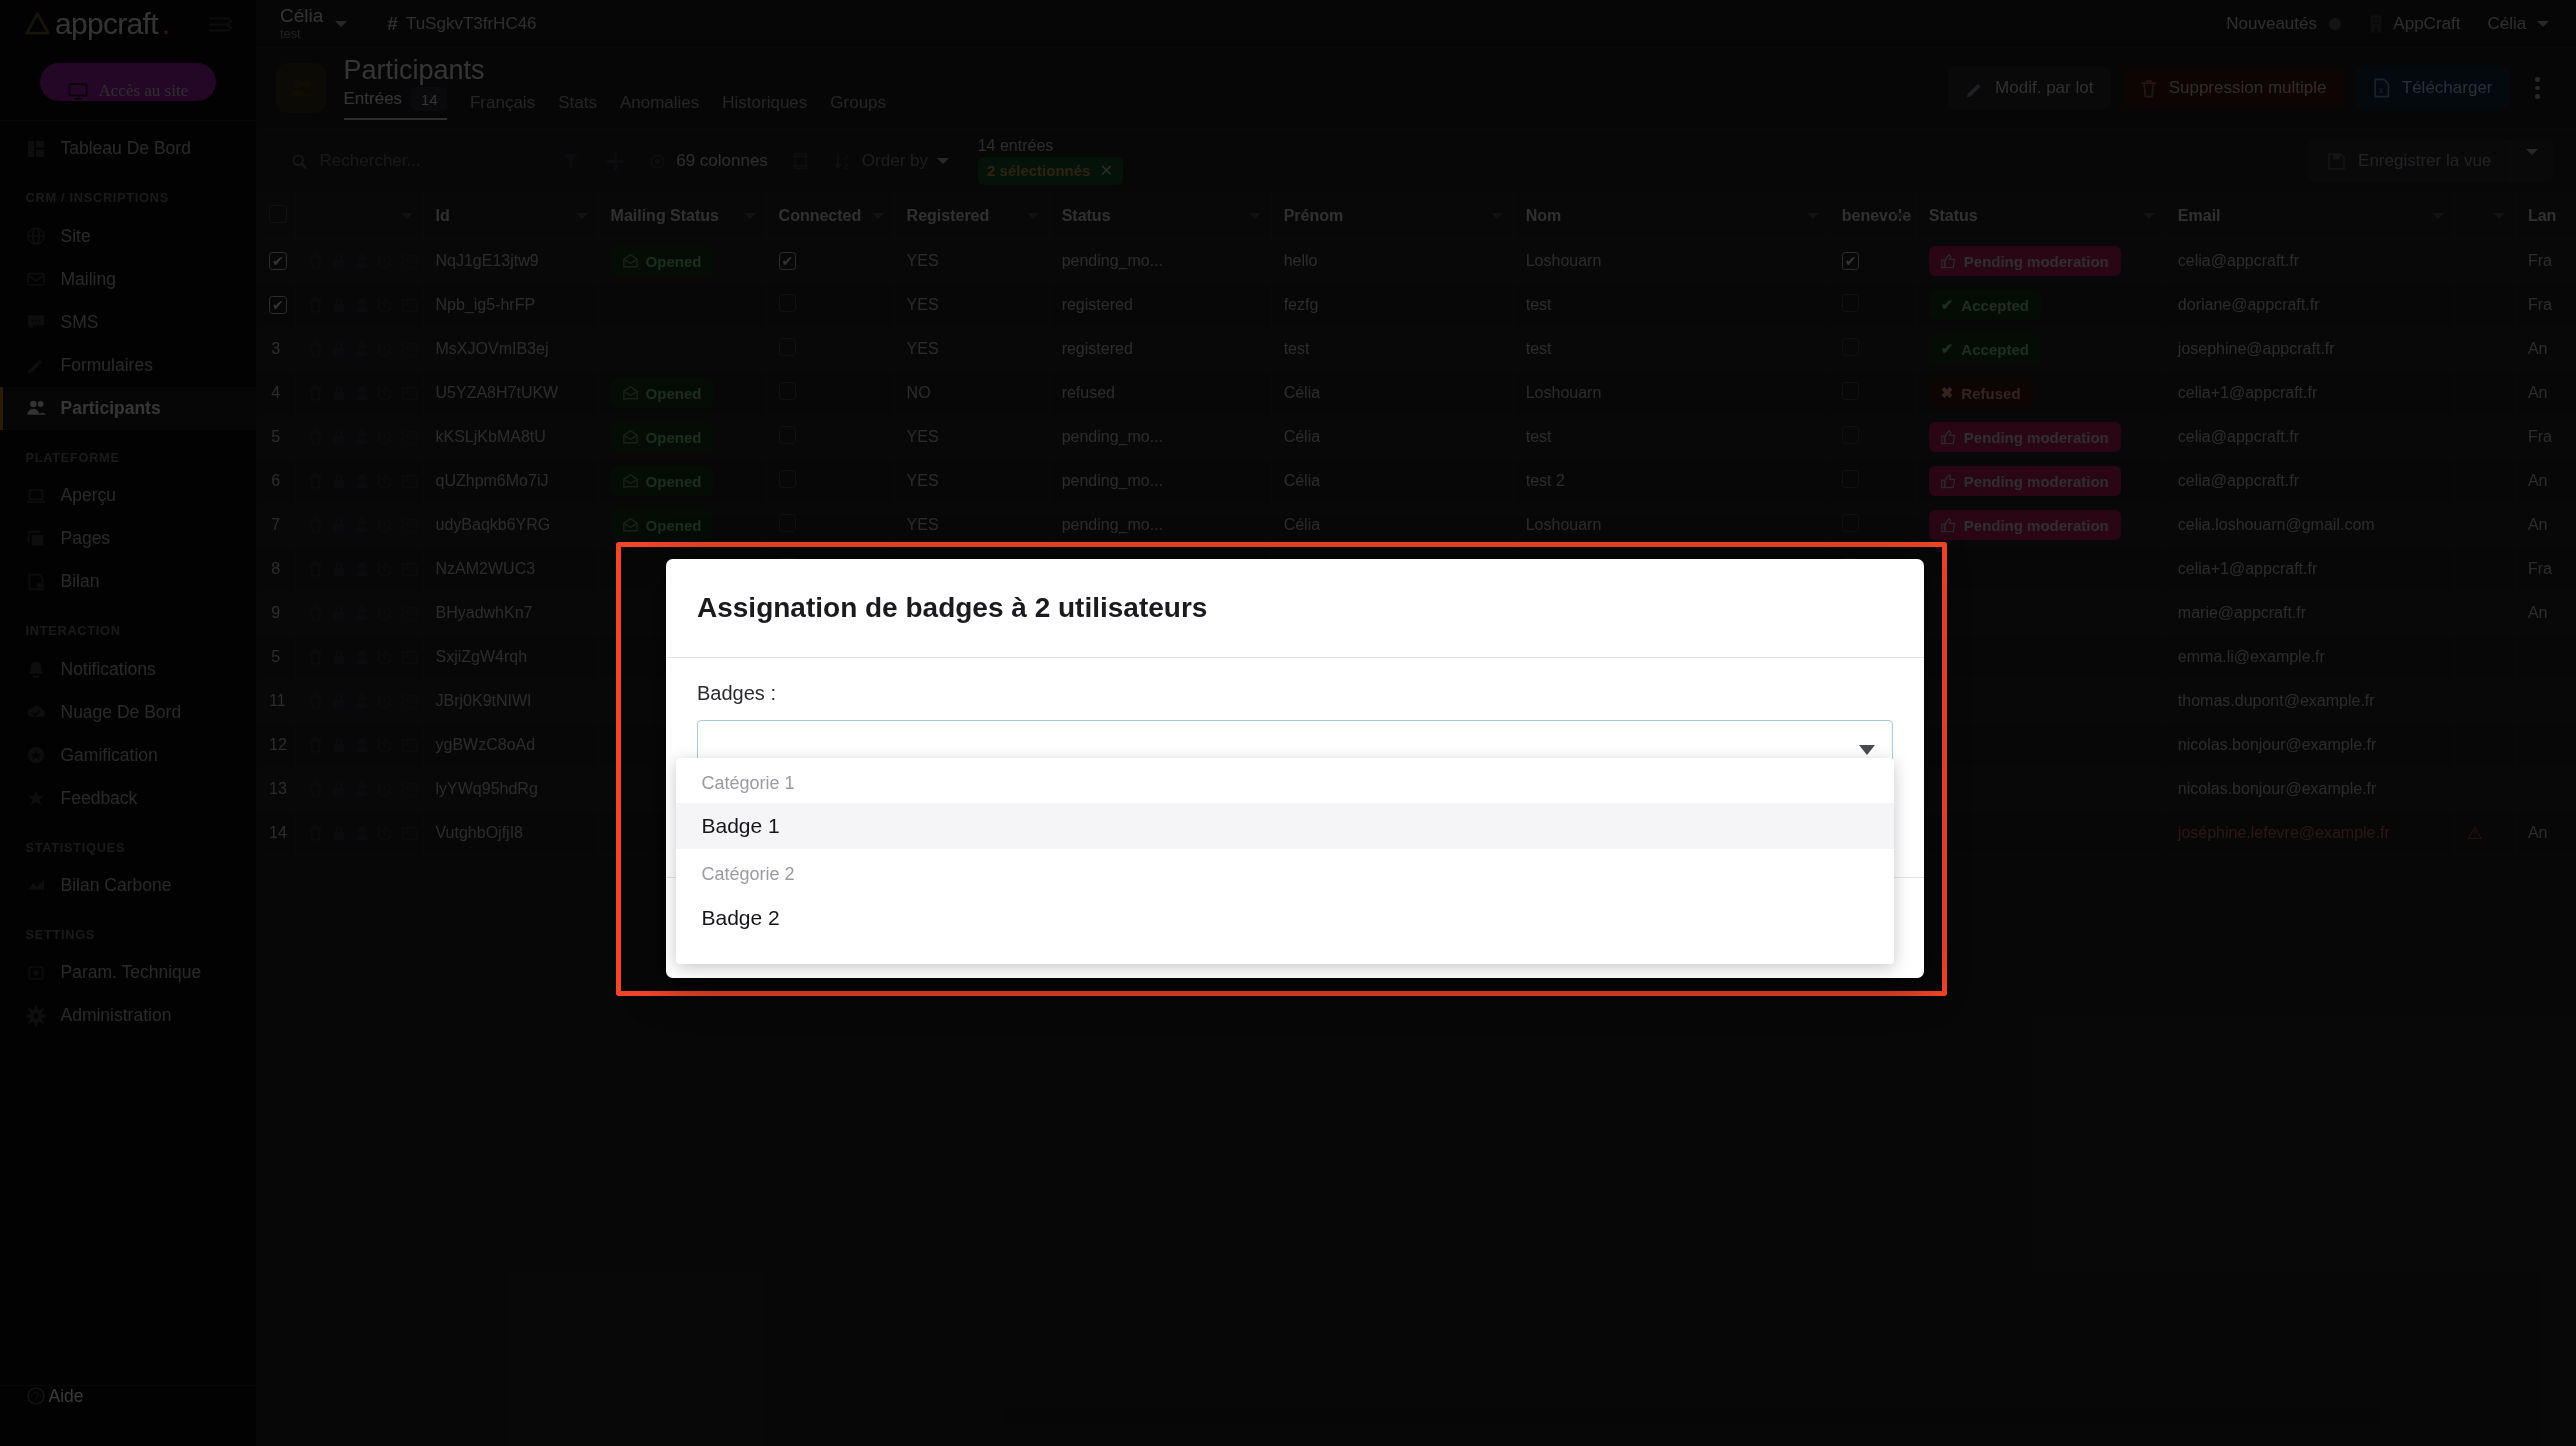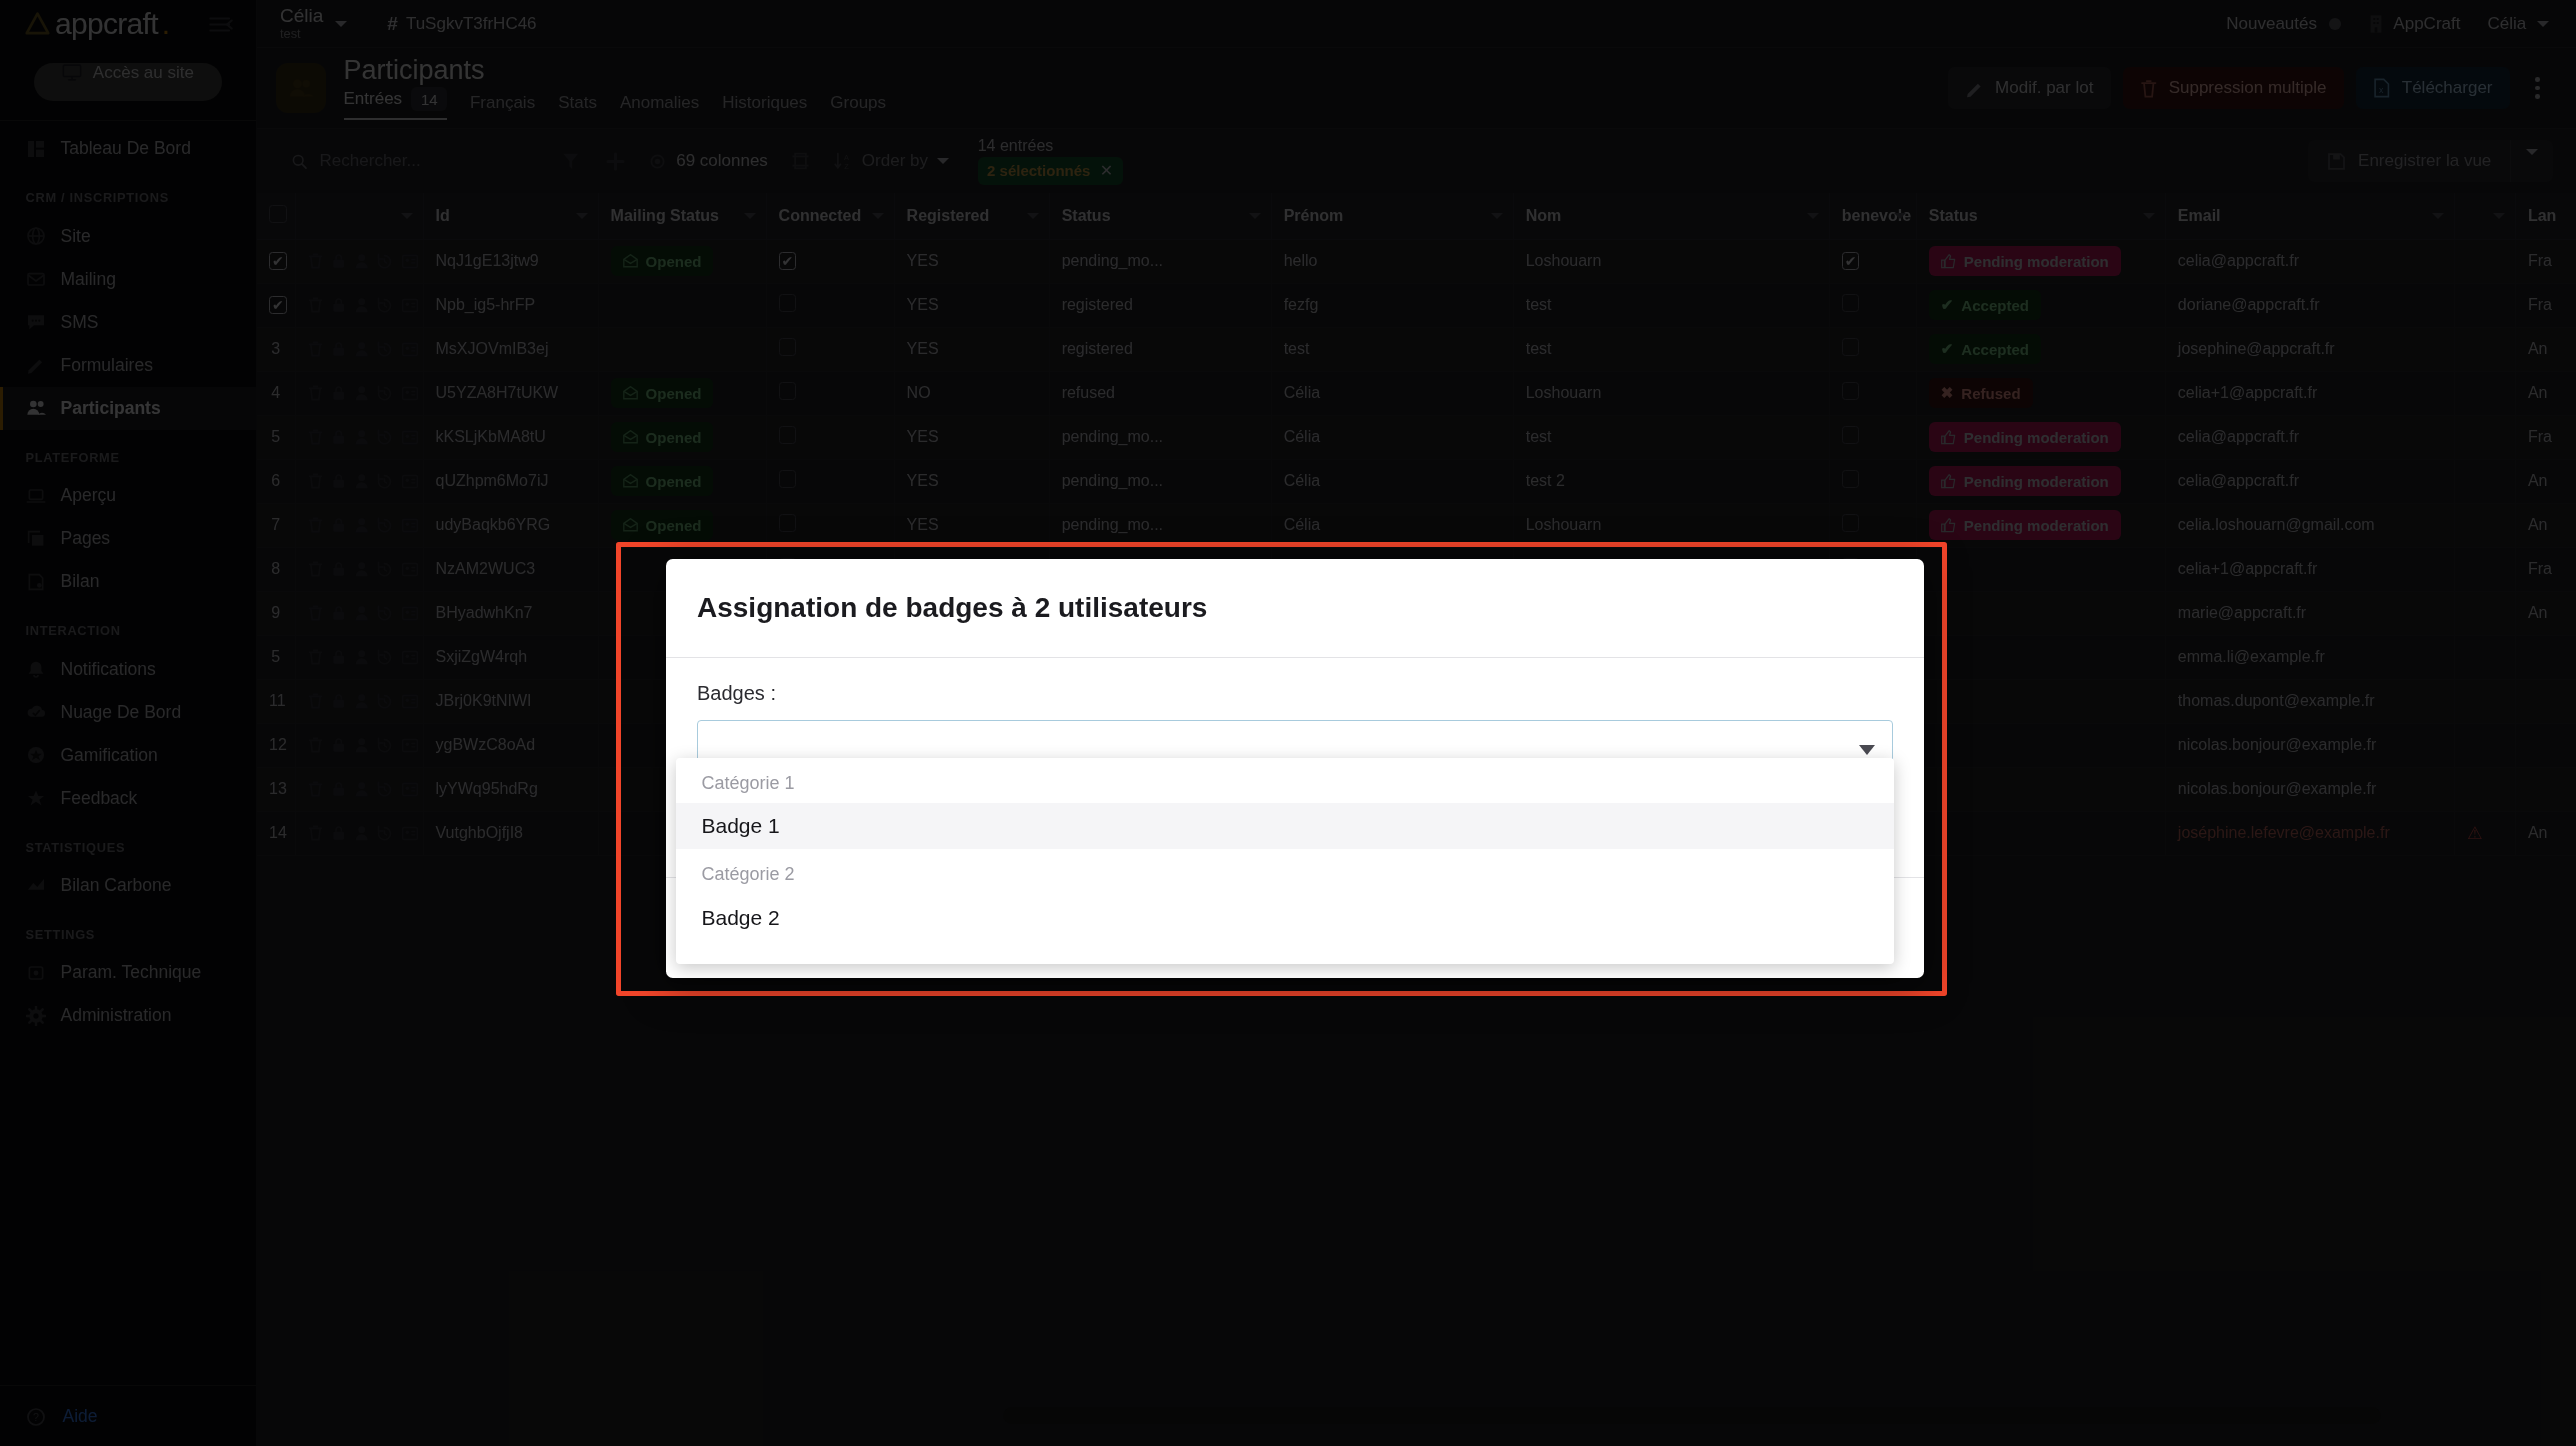--- a/index.html
+++ b/index.html
@@ -26,45 +26,45 @@
     padding: 0 23px 0 24px;
   }
   .brand { display: flex; align-items: center; gap: 4px; }
   .brand-logo { width: 27px; height: 25.5px; }
   .brand-text { font-size: 30px; font-weight: 400; color: #e8e8ea; letter-spacing: -0.7px; }
   .brand-dot { color: #c8860a; font-size: 30px; }
   .hamburger { width: 24px; height: 19px; cursor: pointer; }
 
   .access-wrap { padding: 15px 0 19px 0; display: flex; justify-content: center; }
   .access-btn {
-    background: #404040; border-radius: 672px; height: 38px;
-    display: flex; align-items: flex-start; gap: 10.8px; padding: 0 28px;
-    color: #cfcfd3; font-size: 17px; cursor: pointer;
+    background: #a21caf; border-radius: 672px; height: 38px;
+    display: flex; align-items: flex-end; gap: 10.8px; padding: 0 28px;
+    color: #cfcfd3; font-size: 17px; cursor: pointer; font-family: Liberation Serif, serif;
   }
   .sb-divider { height: 0.7px; background: #242428; margin: 0; }
 
   .nav { padding-top: 6.7px; }
   .nav-section {
     font-size: 12.8px; font-weight: 700; letter-spacing: 0.7px; color: #75757d;
     padding: 20px 0 9.4px 25.5px;
   }
   .nav-item {
     display: flex; align-items: center; gap: 15px;
     height: 43px; padding-left: 25.5px; color: #b9b9bf; font-size: 17.5px;
     cursor: pointer; position: relative;
   }
   .nav-item .ico { width: 20px; height: 20px; flex: 0 0 20px; display: flex; align-items: center; justify-content: center; }
   .nav-item.active { background: #1b1b20; color: #f2f2f4; font-weight: 700; }
   .nav-item.active::before {
     content: ""; position: absolute; left: 0; top: 0; bottom: 0; width: 3.4px; background: #c8860a;
   }
   .sidebar-bottom { margin-top: auto; border-top: 0.7px solid #242428; }
   .help-item {
-    display: flex; align-items: center; gap: 17px; height: 61px; padding-left: 25.5px;
-    color: #3b82f6; font-size: 17.5px; cursor: pointer;
+    display: flex; align-items: flex-start; gap: 3px; height: 61px; padding-left: 25.5px;
+    color: #ffffff; font-size: 17.5px; cursor: pointer;
   }
 
   
   .topbar {
     position: absolute; left: 257px; top: 0; right: 0; height: 48px;
     background: #1f1f21; border-bottom: 0.7px solid #2a2a2e;
     display: flex; align-items: center; padding: 0 27px 0 23px;
   }
   .proj { display: flex; align-items: center; gap: 12px; cursor: pointer; }
   .proj-name { font-size: 19px; color: #e4e4e8; line-height: 1.05; }

